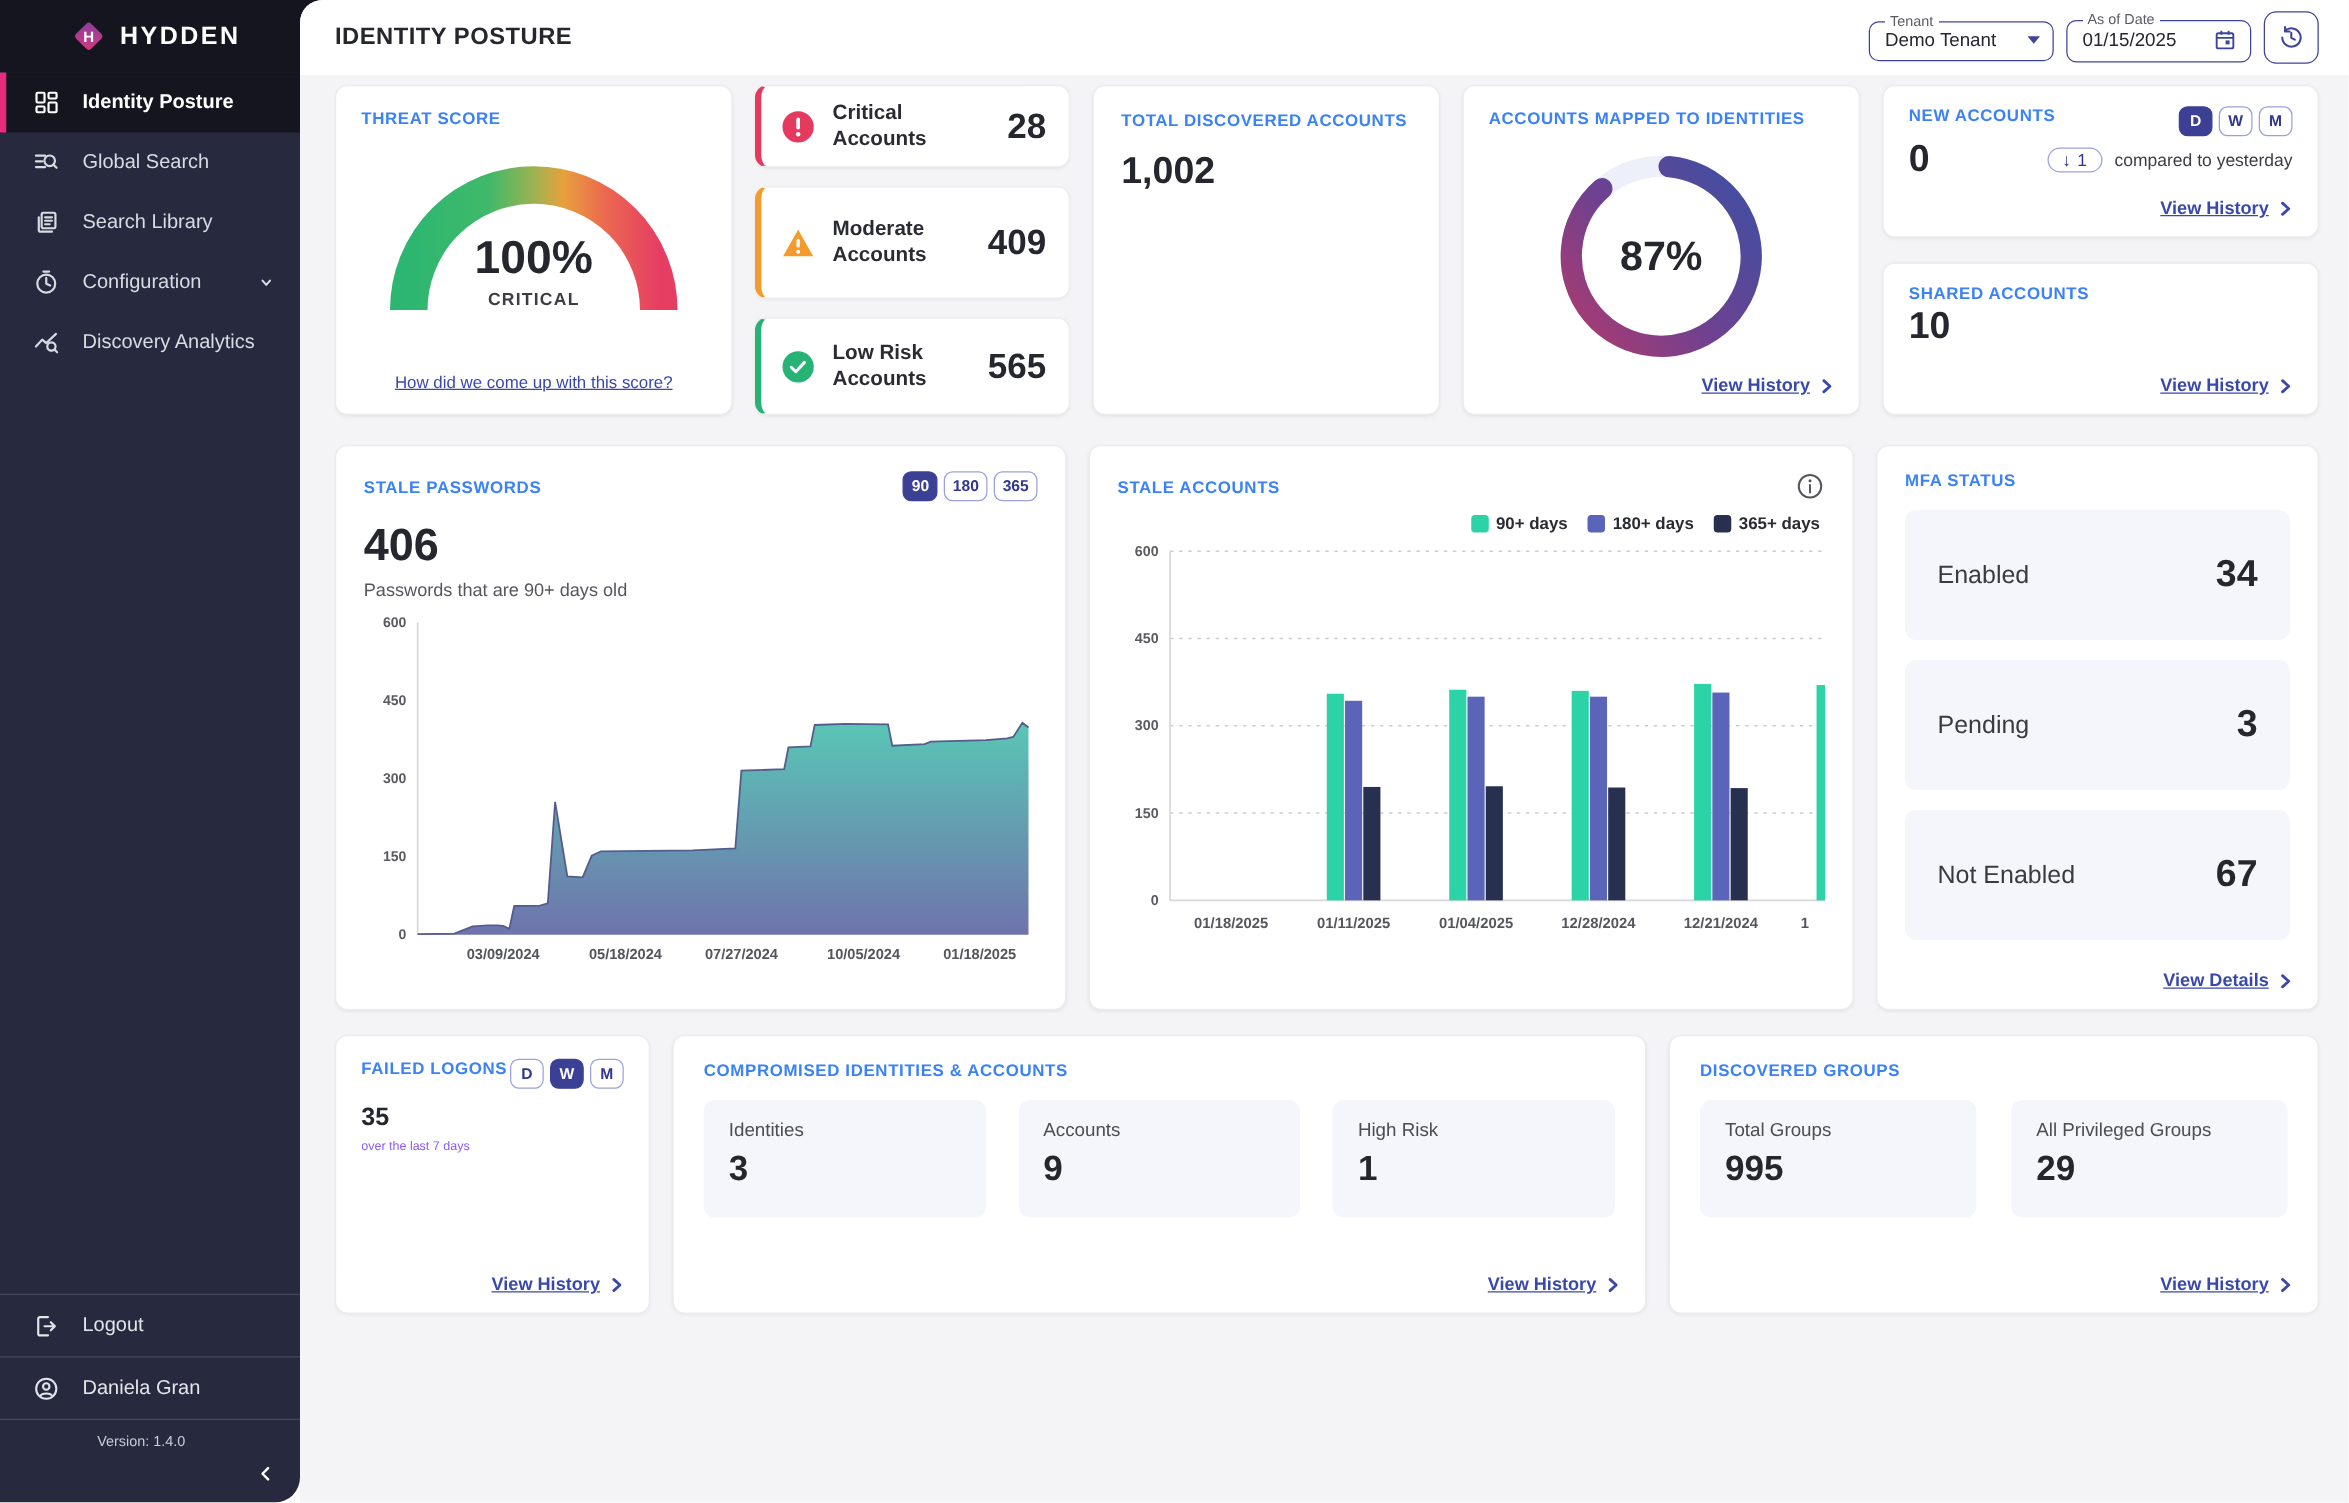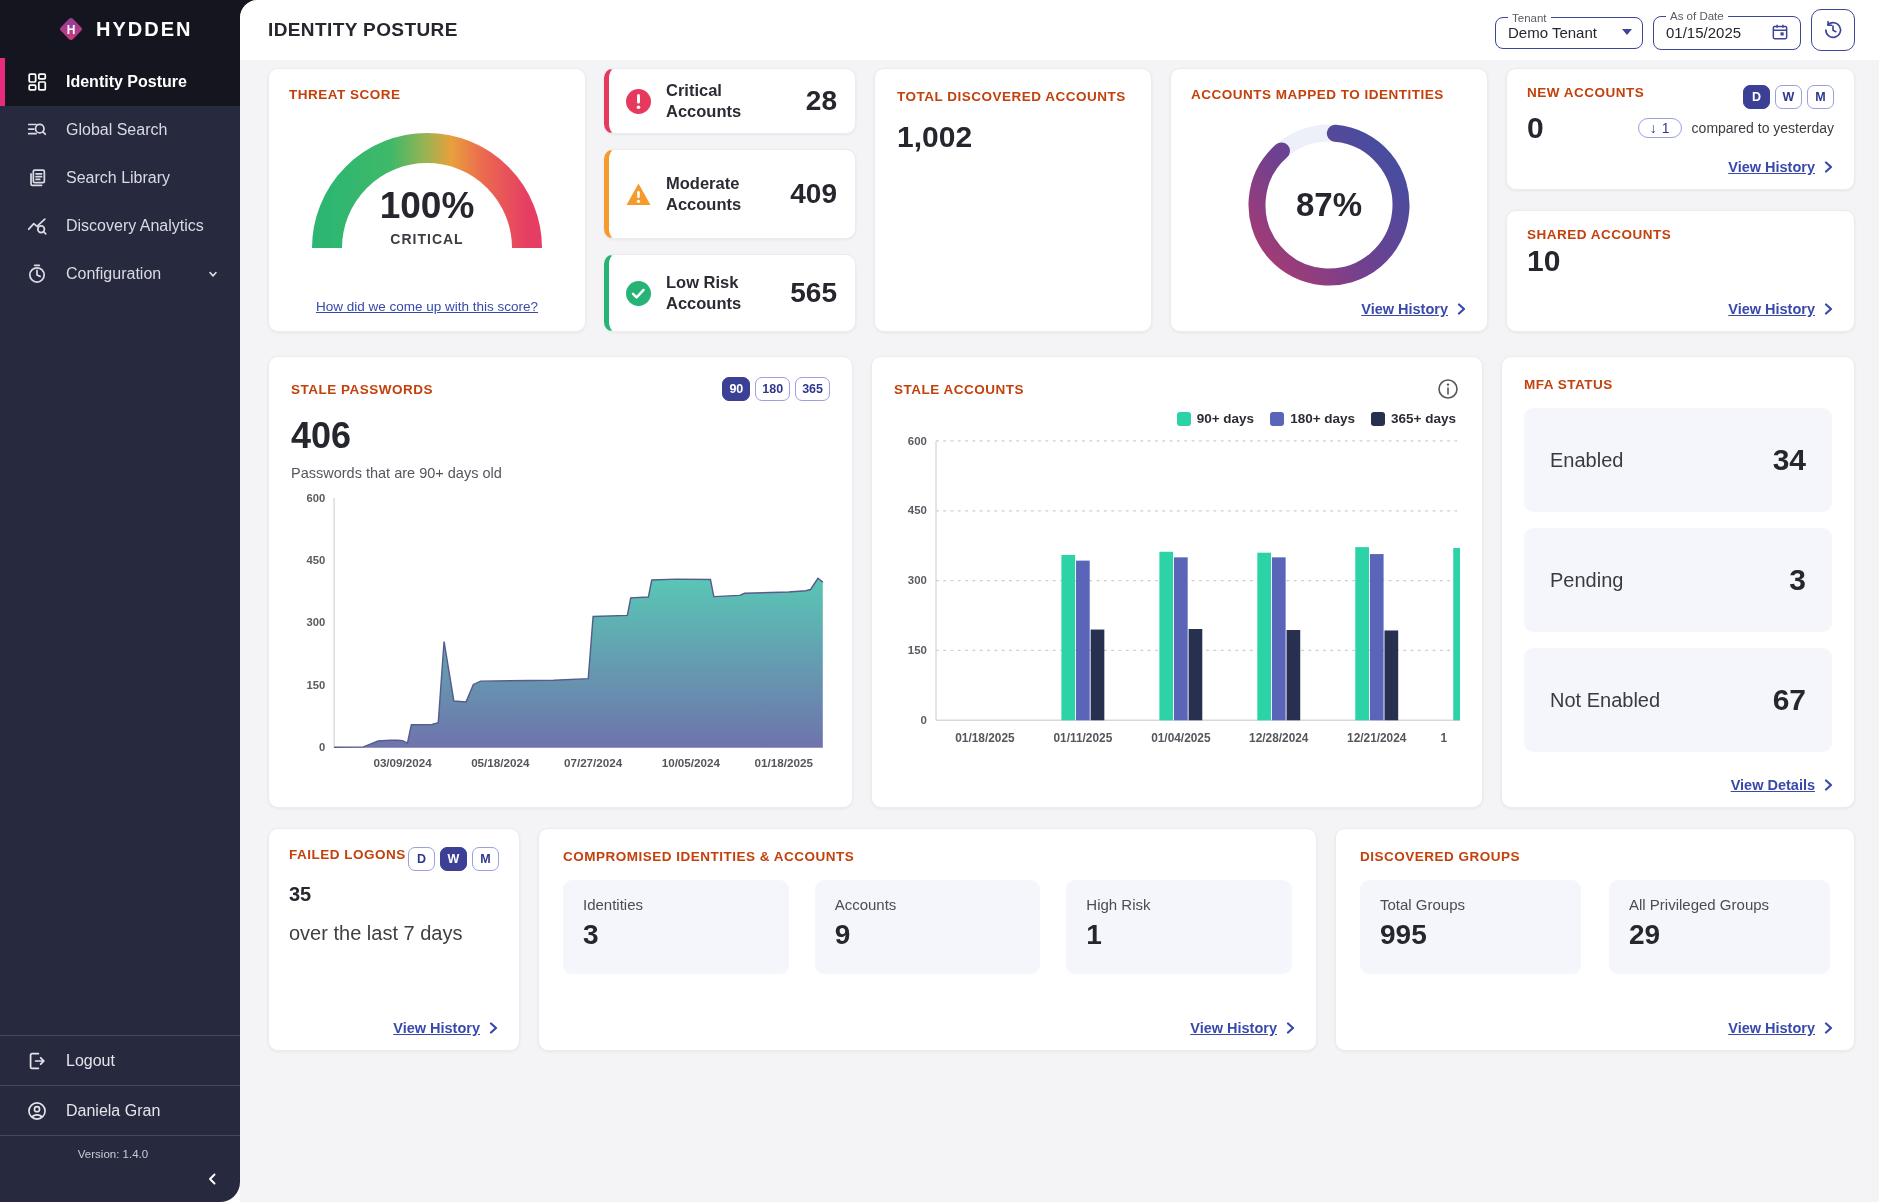--- a/index.html
+++ b/index.html
@@ -35,21 +35,21 @@
   .caret-down { width:0; height:0; border-left:5px solid transparent; border-right:5px solid transparent; border-top:6px solid #3D4499; margin-left:auto; }
   .icon-btn { width:44px; height:42px; border:1.6px solid #3D4499; border-radius:10px; background:#fff; display:flex; align-items:center; justify-content:center; cursor:pointer; }
   .collection-strip { height:34px; display:flex; align-items:center; justify-content:flex-end; padding-right:24px; font-size:13.5px; color:#3C3D44; }
 
   .content { padding:8px 24px 0 28px; }
   .row1 { display:grid; grid-template-columns:318px 252px 278px 318px 1fr; gap:18px; height:264px; }
   .row2 { display:grid; grid-template-columns:585px 612px 1fr; gap:18px; height:452px; margin-top:24px; }
   .row3 { display:grid; grid-template-columns:252px 1fr 520px; gap:18px; height:223px; margin-top:20px; }
 
   .card { background:#fff; border:1px solid #ECECEF; border-radius:10px; box-shadow:0 1px 3px rgba(20,24,40,.06); position:relative; }
-  .card-title { font-size:13.5px; font-weight:700; color:#c2410c; letter-spacing:.5px; }
+  .card-title { font-size:13.5px; font-weight:700; color:#3b82f6; letter-spacing:.5px; }
 
   
   .threat-card { padding:18px 20px; }
   .gauge-wrap { position:absolute; left:50%; top:44px; transform:translateX(-50%); width:260px; height:150px; }
   .gauge-val { position:absolute; left:0; right:0; top:116px; text-align:center; font-size:37px; font-weight:700; color:#26272E; }
   .gauge-lvl { position:absolute; left:0; right:0; top:162px; text-align:center; font-size:14px; font-weight:600; letter-spacing:1px; color:#3C3D44; }
   .score-link { position:absolute; left:0; right:0; top:228px; text-align:center; }
   a.lnk { color:#3949AB; font-size:13.5px; text-decoration:underline; cursor:pointer; }
 
   
@@ -97,21 +97,21 @@
   svg.chart text { font-family:"Liberation Sans","DejaVu Sans",sans-serif; }
   .mfa-card { padding:20px 22px; }
   .mfa-rows { display:flex; flex-direction:column; gap:16px; margin-top:16px; }
   .mfa-row { height:104px; background:#F5F6FB; border-radius:9px; display:flex; align-items:center; justify-content:space-between; padding:0 26px; }
   .mfa-label { font-size:20px; color:#3A3B42; }
   .mfa-val { font-size:30px; font-weight:700; color:#26272E; }
 
   
   .fl-card { padding:18px 20px; }
   .fl-num { font-size:20px; font-weight:700; color:#26272E; margin-top:12px; }
-  .fl-sub { font-size:20px; color:#404040; margin-top:16px; }
+  .fl-sub { font-size:10px; color:#8b5cf6; margin-top:6px; }
   .ci-card { padding:20px 24px; }
   .tiles3 { display:grid; grid-template-columns:repeat(3,1fr); gap:26px; margin-top:16px; }
   .tiles2 { display:grid; grid-template-columns:repeat(2,1fr); gap:28px; margin-top:16px; }
   .tile { background:#F5F6FB; border-radius:9px; padding:16px 20px; height:94px; }
   .tile-label { font-size:15px; color:#4B4C54; }
   .tile-val { font-size:28px; font-weight:700; color:#26272E; margin-top:6px; }
 
   .iinfo { margin-left:auto; display:flex; cursor:pointer; }
 </style>
 </head>
@@ -165,41 +165,41 @@
           <svg viewBox="0 0 24 24" fill="none" stroke="#D9DBE2" stroke-width="1.9" stroke-linecap="round">
             <path d="M5.5 7.5v11a1.5 1.5 0 0 0 1.5 1.5h10"></path>
             <rect x="8" y="3.5" width="12" height="13.5" rx="1.5"></rect>
             <path d="M11 7.5h6M11 10.5h6M11 13.5h4"></path>
           </svg>
         </span>
         <span>Search Library</span>
       </div>
       <div class="nav-item">
         <span class="nicon">
+          <svg viewBox="0 0 24 24" fill="none" stroke="#D9DBE2" stroke-width="1.9" stroke-linecap="round">
+            <circle cx="12" cy="13" r="7.8"></circle>
+              <path d="M12 13V8M12 13l3.4 1.6M9.5 2.5h5"></path>
+          </svg>
+        </span>
+        <span>Configuration</span>
+        <span class="chev">
+          <svg viewBox="0 0 24 24" width="18" height="18" fill="none" stroke="#D9DBE2" stroke-width="2.2" stroke-linecap="round" stroke-linejoin="round">
+            <path d="M8 10l4 4.5L16 10"></path>
+          </svg>
+        </span>
+      </div>
+      <div class="nav-item">
+        <span class="nicon">
           <svg viewBox="0 0 24 24" fill="none" stroke="#D9DBE2" stroke-width="1.9" stroke-linecap="round" stroke-linejoin="round">
             <path d="M3 15.5 8.5 9.5l3.5 3 8.5-8"></path>
               <circle cx="16.5" cy="15.5" r="3.6"></circle>
               <path d="M19.2 18.2l2.3 2.3"></path>
           </svg>
         </span>
         <span>Discovery Analytics</span>
-      </div>
-      <div class="nav-item">
-        <span class="nicon">
-          <svg viewBox="0 0 24 24" fill="none" stroke="#D9DBE2" stroke-width="1.9" stroke-linecap="round">
-            <circle cx="12" cy="13" r="7.8"></circle>
-              <path d="M12 13V8M12 13l3.4 1.6M9.5 2.5h5"></path>
-          </svg>
-        </span>
-        <span>Configuration</span>
-        <span class="chev">
-          <svg viewBox="0 0 24 24" width="18" height="18" fill="none" stroke="#D9DBE2" stroke-width="2.2" stroke-linecap="round" stroke-linejoin="round">
-            <path d="M8 10l4 4.5L16 10"></path>
-          </svg>
-        </span>
       </div>
     </div>
 
     <div class="side-bottom">
       <div class="side-row">
         <span class="nicon">
           <svg viewBox="0 0 24 24" fill="none" stroke="#E4E5EA" stroke-width="1.9" stroke-linecap="round" stroke-linejoin="round">
             <path d="M13.5 4H6.5A1.5 1.5 0 0 0 5 5.5v13A1.5 1.5 0 0 0 6.5 20h7"></path>
             <path d="M16 8.5 19.5 12 16 15.5M10.5 12H19"></path>
           </svg>

